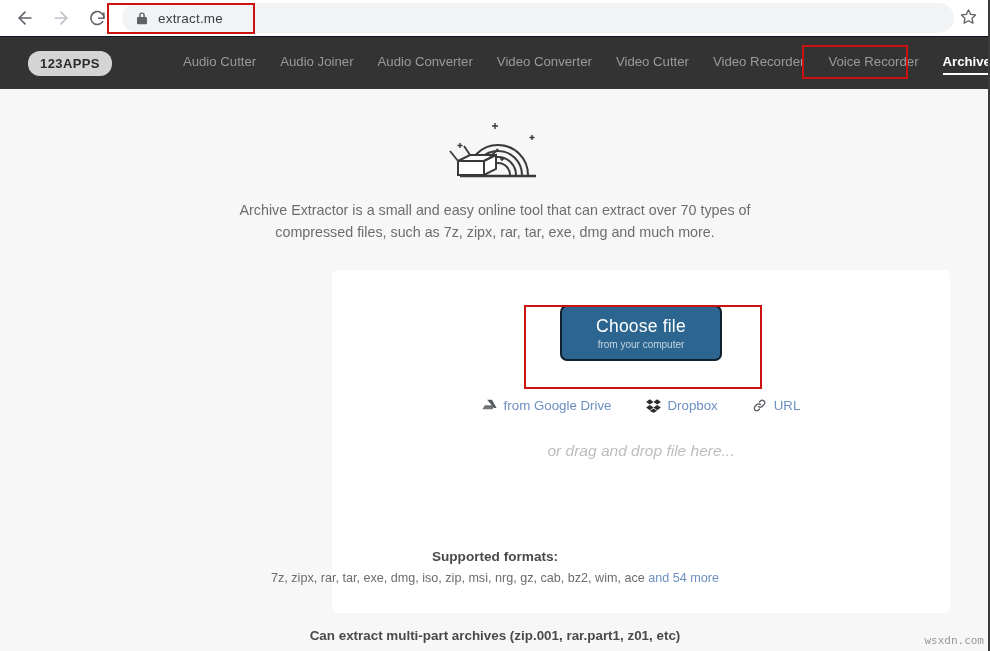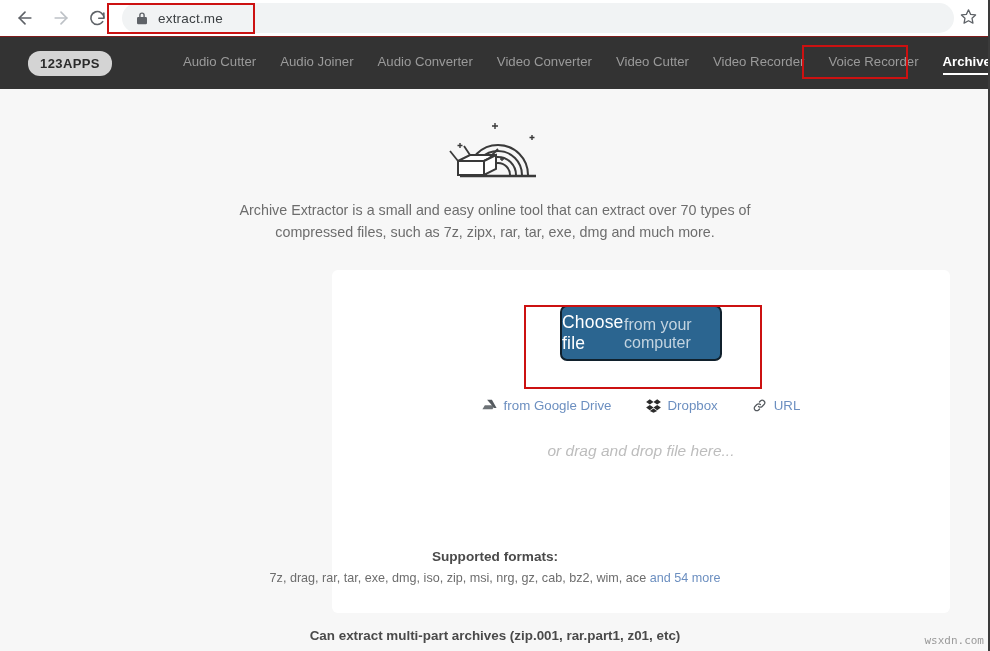--- a/index.html
+++ b/index.html
@@ -2,21 +2,21 @@
 <html><head>
 <meta charset="utf-8">
 <style>
   * { box-sizing: border-box; margin: 0; padding: 0; }
   html, body {
     width: 990px; height: 651px;
     font-family: "Liberation Sans", sans-serif;
     background: #ffffff;
     overflow: hidden;
   }
-  .screen { position: relative; width: 990px; height: 651px; background: #7f1d1d; }
+  .screen { position: relative; width: 990px; height: 651px; background: #0f172a; }
 
   
   .browser-bar {
     position: absolute; left: 0; top: 0; width: 990px; height: 36px;
     background: #ffffff;
     display: flex; align-items: center;
   }
   .nav-btn {
     width: 30px; height: 30px; margin-left: 6px;
     display: flex; align-items: center; justify-content: center;
@@ -100,25 +100,25 @@
     background: #ffffff; border-radius: 6px;
   }
 
   .choose-btn {
     position: absolute; left: 50%; transform: translateX(-50%);
     top: 35px;
     width: 162px; height: 56px;
     background: #2b6590;
     border: 2px solid #10202c;
     border-radius: 7px;
-    display: flex; flex-direction: row; align-items: center; justify-content: center;
+    display: flex; flex-direction: column; align-items: center; justify-content: center;
     color: #ffffff; cursor: pointer;
   }
   .choose-btn .main { font-size: 17.5px; letter-spacing: .2px; }
-  .choose-btn .sub { font-size: 16px; color: #c3d4e0; margin-top: 2px; }
+  .choose-btn .sub { font-size: 10px; color: #c3d4e0; margin-top: 2px; }
 
   .sources {
     position: absolute; left: 0; right: 0; top: 128px;
     display: flex; align-items: center; justify-content: center;
   }
   .source {
     display: flex; align-items: center; color: #6c8fc0; font-size: 13.3px;
     margin: 0 17px; cursor: pointer;
   }
   .source .ico { display: flex; align-items: center; margin-right: 7px; }
@@ -291,21 +291,21 @@
           </span>
           <span>URL</span>
         </div>
       </div>
 
       <div class="drop-hint">or drag and drop file here...</div>
     </div>
 
     <div class="formats-title">Supported formats:</div>
     <div class="formats-list">
-      <span>7z, drag, rar, tar, exe, dmg, iso, zip, msi, nrg, gz, cab, bz2, wim, ace</span>
+      <span>7z, zipx, rar, tar, exe, dmg, iso, zip, msi, nrg, gz, cab, bz2, wim, ace</span>
       <a href="#">and 54 more</a>
     </div>
     <div class="feature2">Can extract multi-part archives (zip.001, rar.part1, z01, etc)</div>
 
   </div>
 
   <div class="wsxdn">wsxdn.com</div>
 
   <div class="annot" id="annot-url"></div>
   <div class="annot" id="annot-tab"></div>

